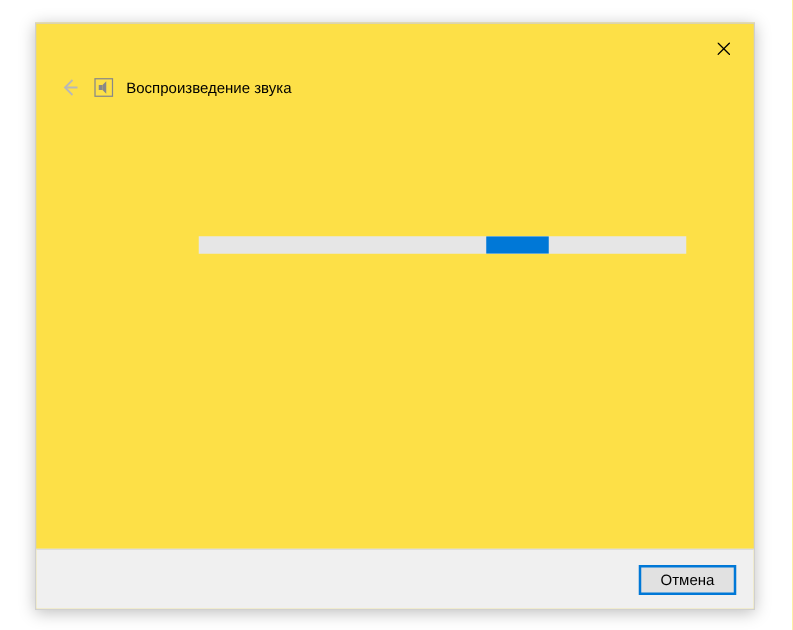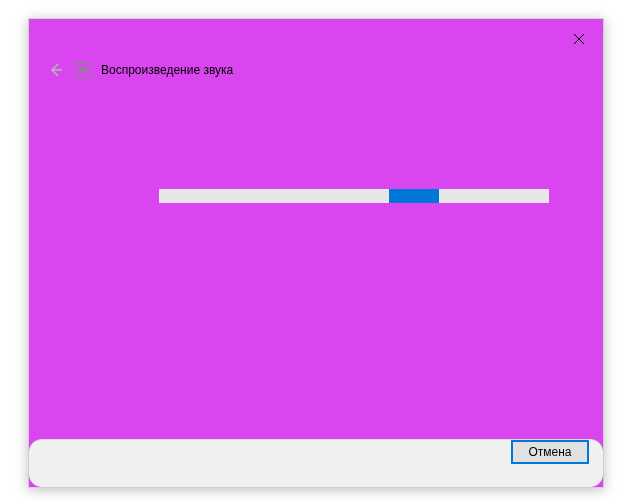--- a/index.html
+++ b/index.html
@@ -9,21 +9,21 @@
       width: 634px;
       height: 504px;
       position: relative;
     }
     .dialog {
       position: absolute;
       left: 28px;
       top: 18px;
       width: 576px;
       height: 470px;
-      background: #d946ef;
+      background: #fde047;
       box-shadow: 0 2px 12px rgba(0,0,0,0.25);
       border: 1px solid #d0d0d0;
       padding-left: 42px;
     }
     .close-btn {
       position: absolute;
       right: 8px;
       top: 6px;
       width: 32px;
       height: 28px;
@@ -89,24 +89,23 @@
     }
     .footer {
       position: absolute;
       left: 0;
       right: 0;
       bottom: 0;
       height: 48px;
       border-top: 1px solid #dcdcdc;
       background: #f0f0f0;
       display: flex;
-      align-items: flex-start;
+      align-items: center;
       justify-content: flex-end;
       padding-right: 14px;
-      border-radius: 13px;
     }
     .cancel-btn {
       min-width: 78px;
       height: 24px;
       background: #e1e1e1;
       border: 2px solid #0078d7;
       font-size: 12px;
       font-family: 'Segoe UI', Tahoma, sans-serif;
       cursor: pointer;
       color: #000;

